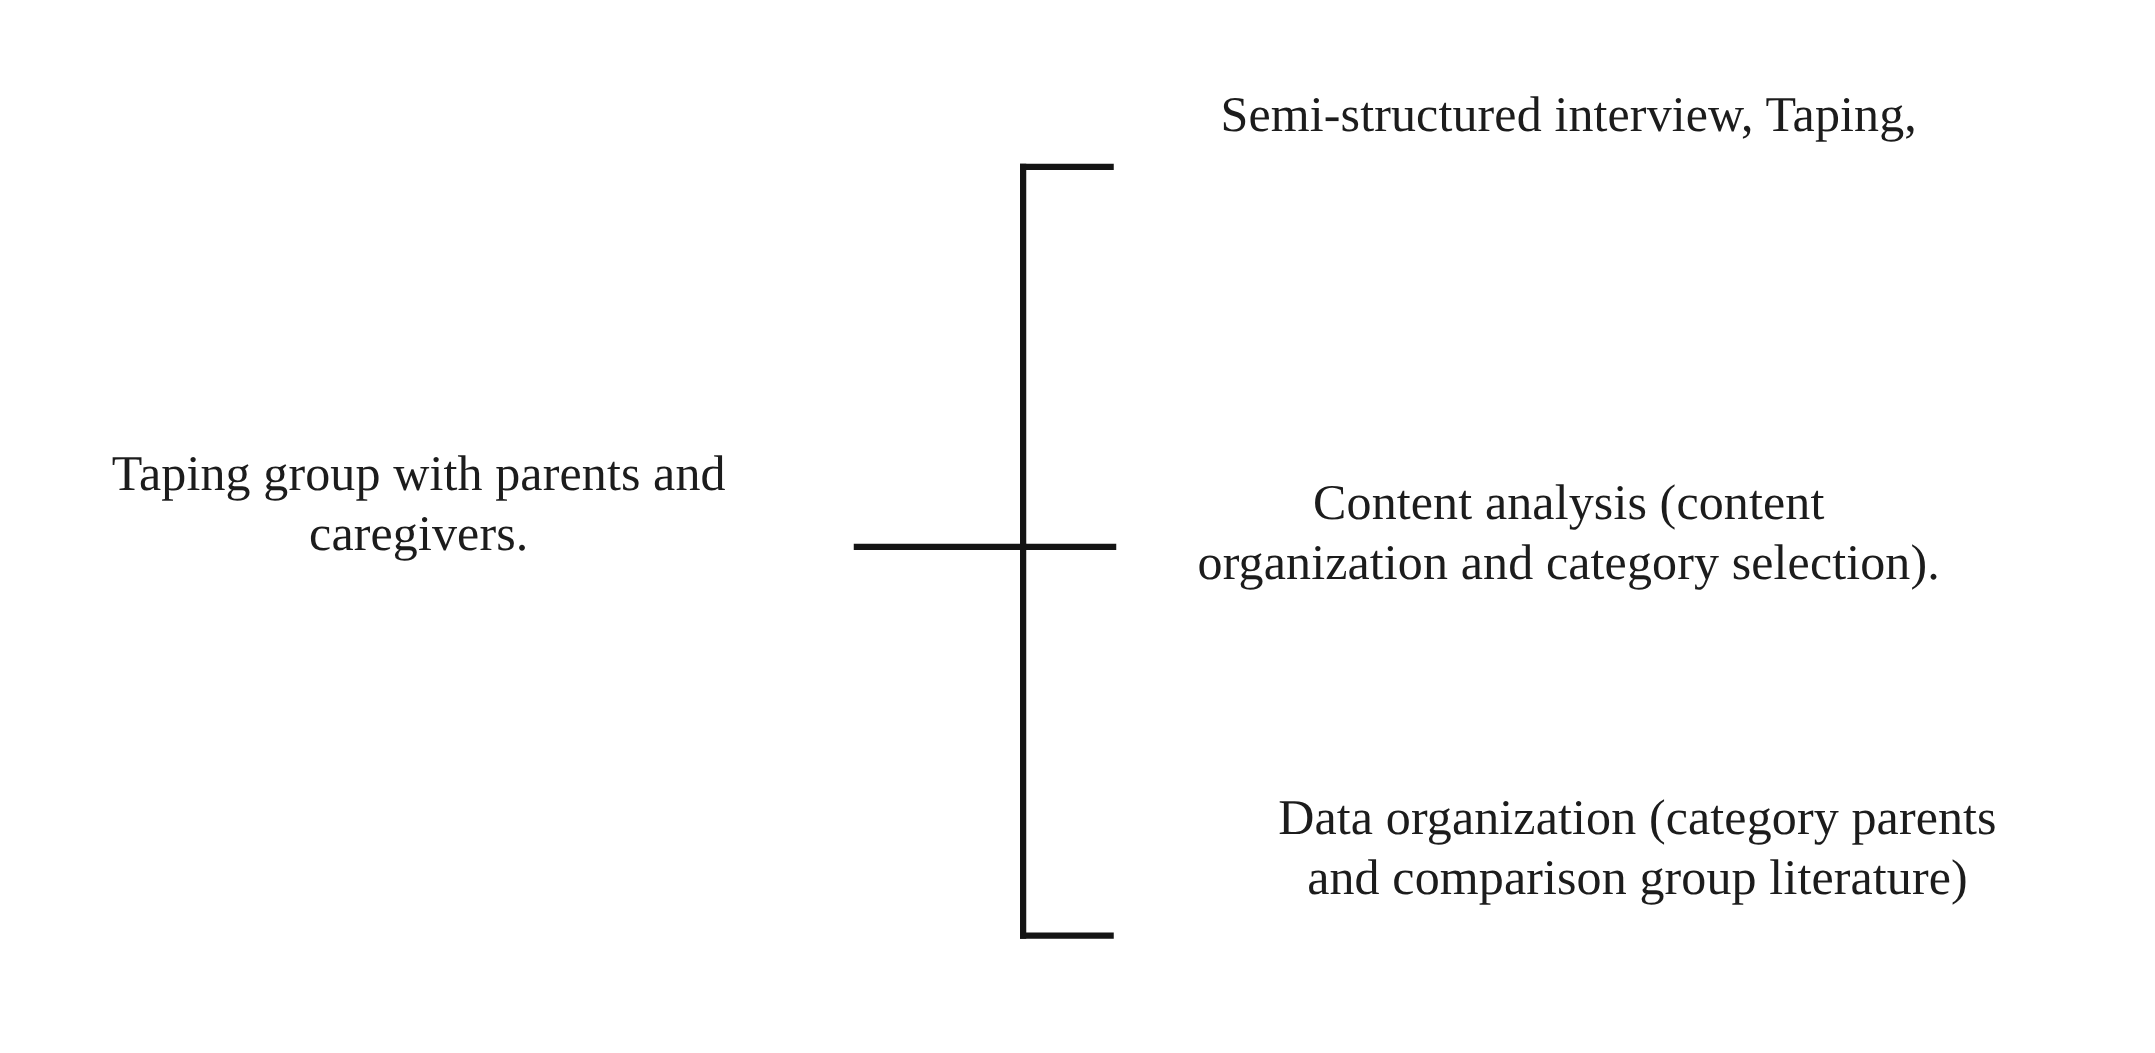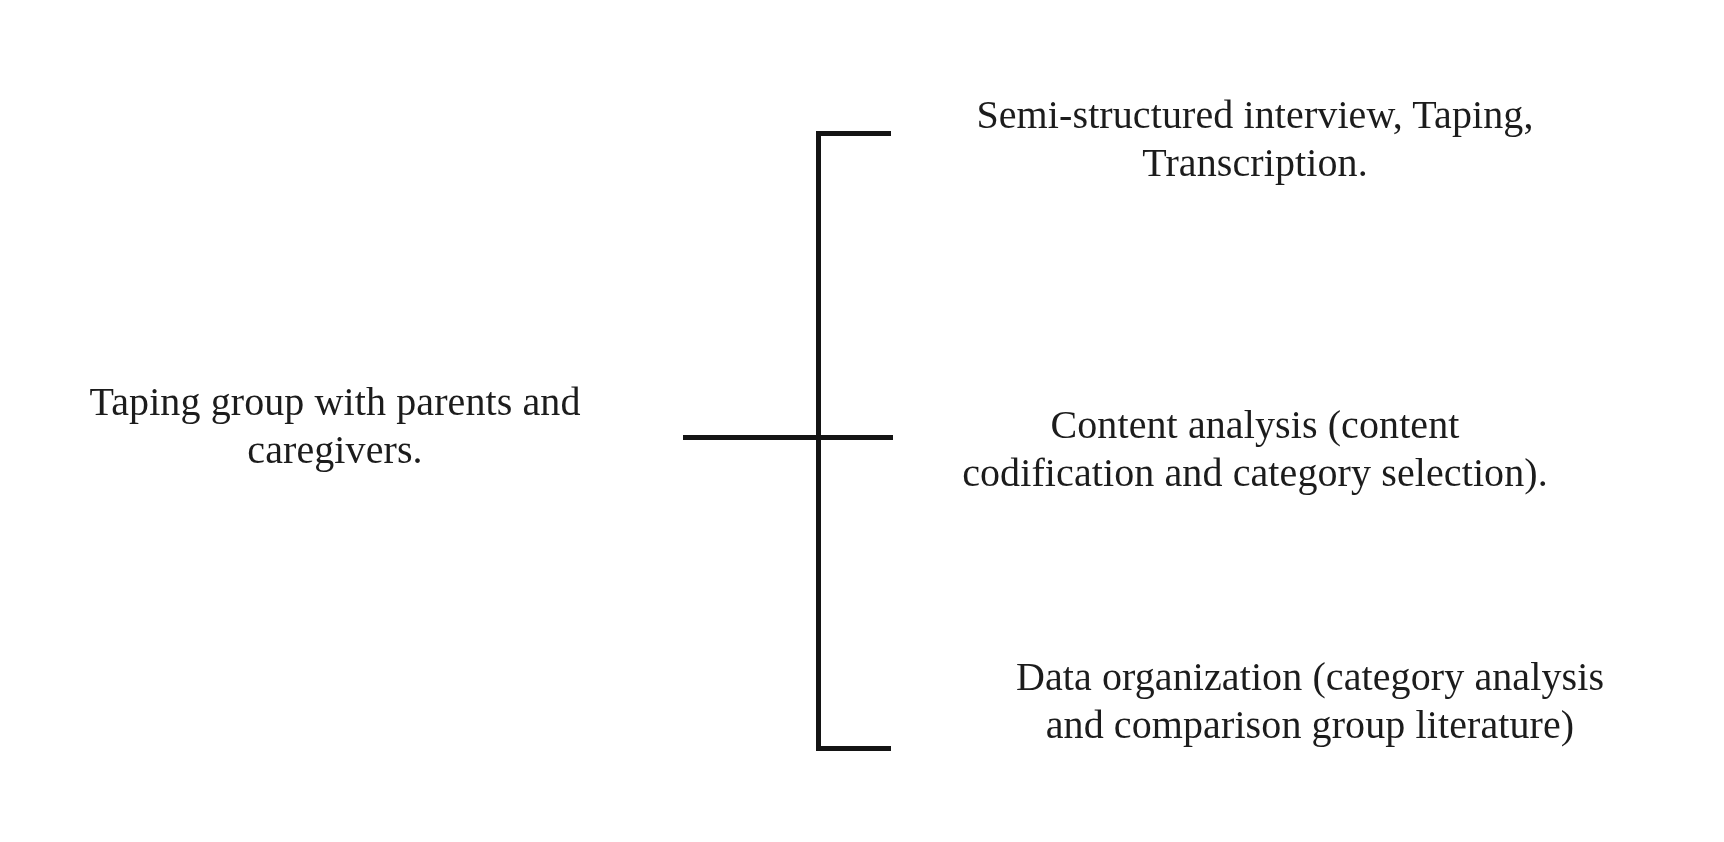--- a/index.html
+++ b/index.html
@@ -20,21 +20,20 @@
   }
 
   
   .node {
     position: absolute;
     text-align: center;
     line-height: 1.20;
     font-size: 40px;
     color: #1c1c1c;
     letter-spacing: 0.1px;
-    margin-top: 23px;
     -webkit-font-smoothing: antialiased;
   }
 
   #root-node {
     left: 10px;
     top: 355px;
     width: 650px;
   }
 
   #branch-node-1 {
@@ -100,26 +99,25 @@
   </div>
 
   <div class="line h" id="connector-stem"></div>
   <div class="line v" id="connector-spine"></div>
   <div class="line h" id="connector-arm-1"></div>
   <div class="line h" id="connector-arm-2"></div>
   <div class="line h" id="connector-arm-3"></div>
 
   <div class="node" id="branch-node-1">
     <span>Semi-structured interview, Taping,</span><br>
-    <span>Transcription.</span>
   </div>
 
   <div class="node" id="branch-node-2">
     <span>Content analysis (content</span><br>
-    <span>codification and category selection).</span>
+    <span>organization and category selection).</span>
   </div>
 
   <div class="node" id="branch-node-3">
-    <span>Data organization (category analysis</span><br>
+    <span>Data organization (category parents</span><br>
     <span>and comparison group literature)</span>
   </div>
 
 </div>
 
 </body></html>

